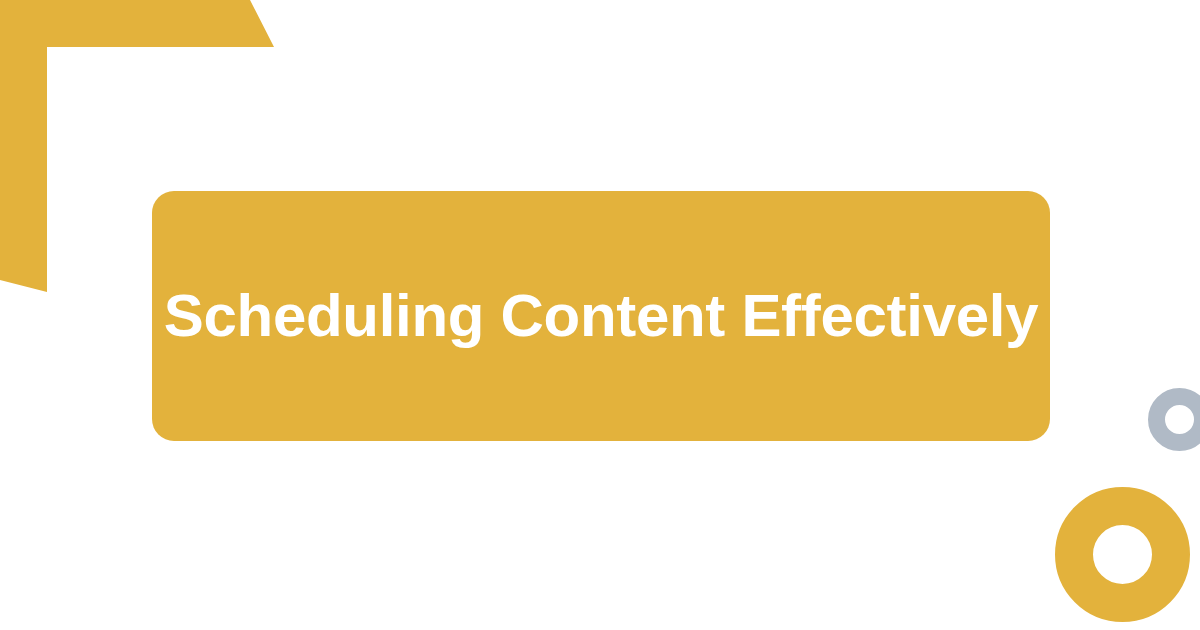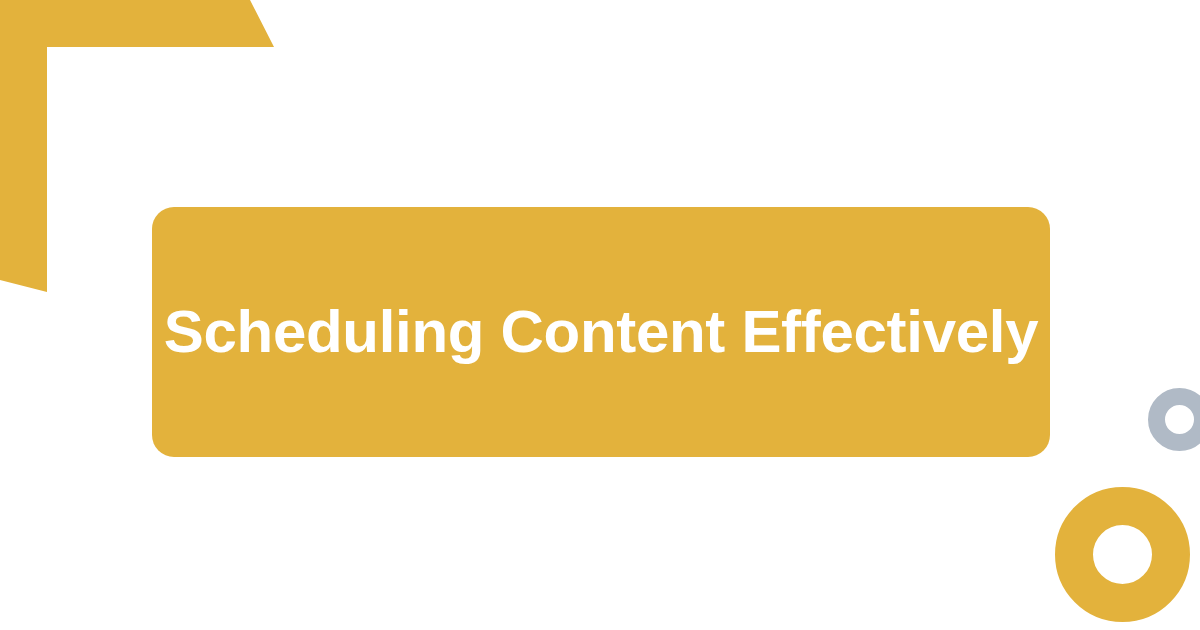--- a/index.html
+++ b/index.html
@@ -34,21 +34,21 @@
   .corner-bracket svg {
     display: block;
     width: 274px;
     height: 292px;
   }
 
   
   .title-card {
     position: absolute;
     left: 152px;
-    top: 207px;
+    top: 191px;
     width: 898px;
     height: 250px;
     border-radius: 22px;
     background: #e3b23c;
     display: flex;
     align-items: center;
     justify-content: center;
     box-sizing: border-box;
     padding: 0 28px;
   }

